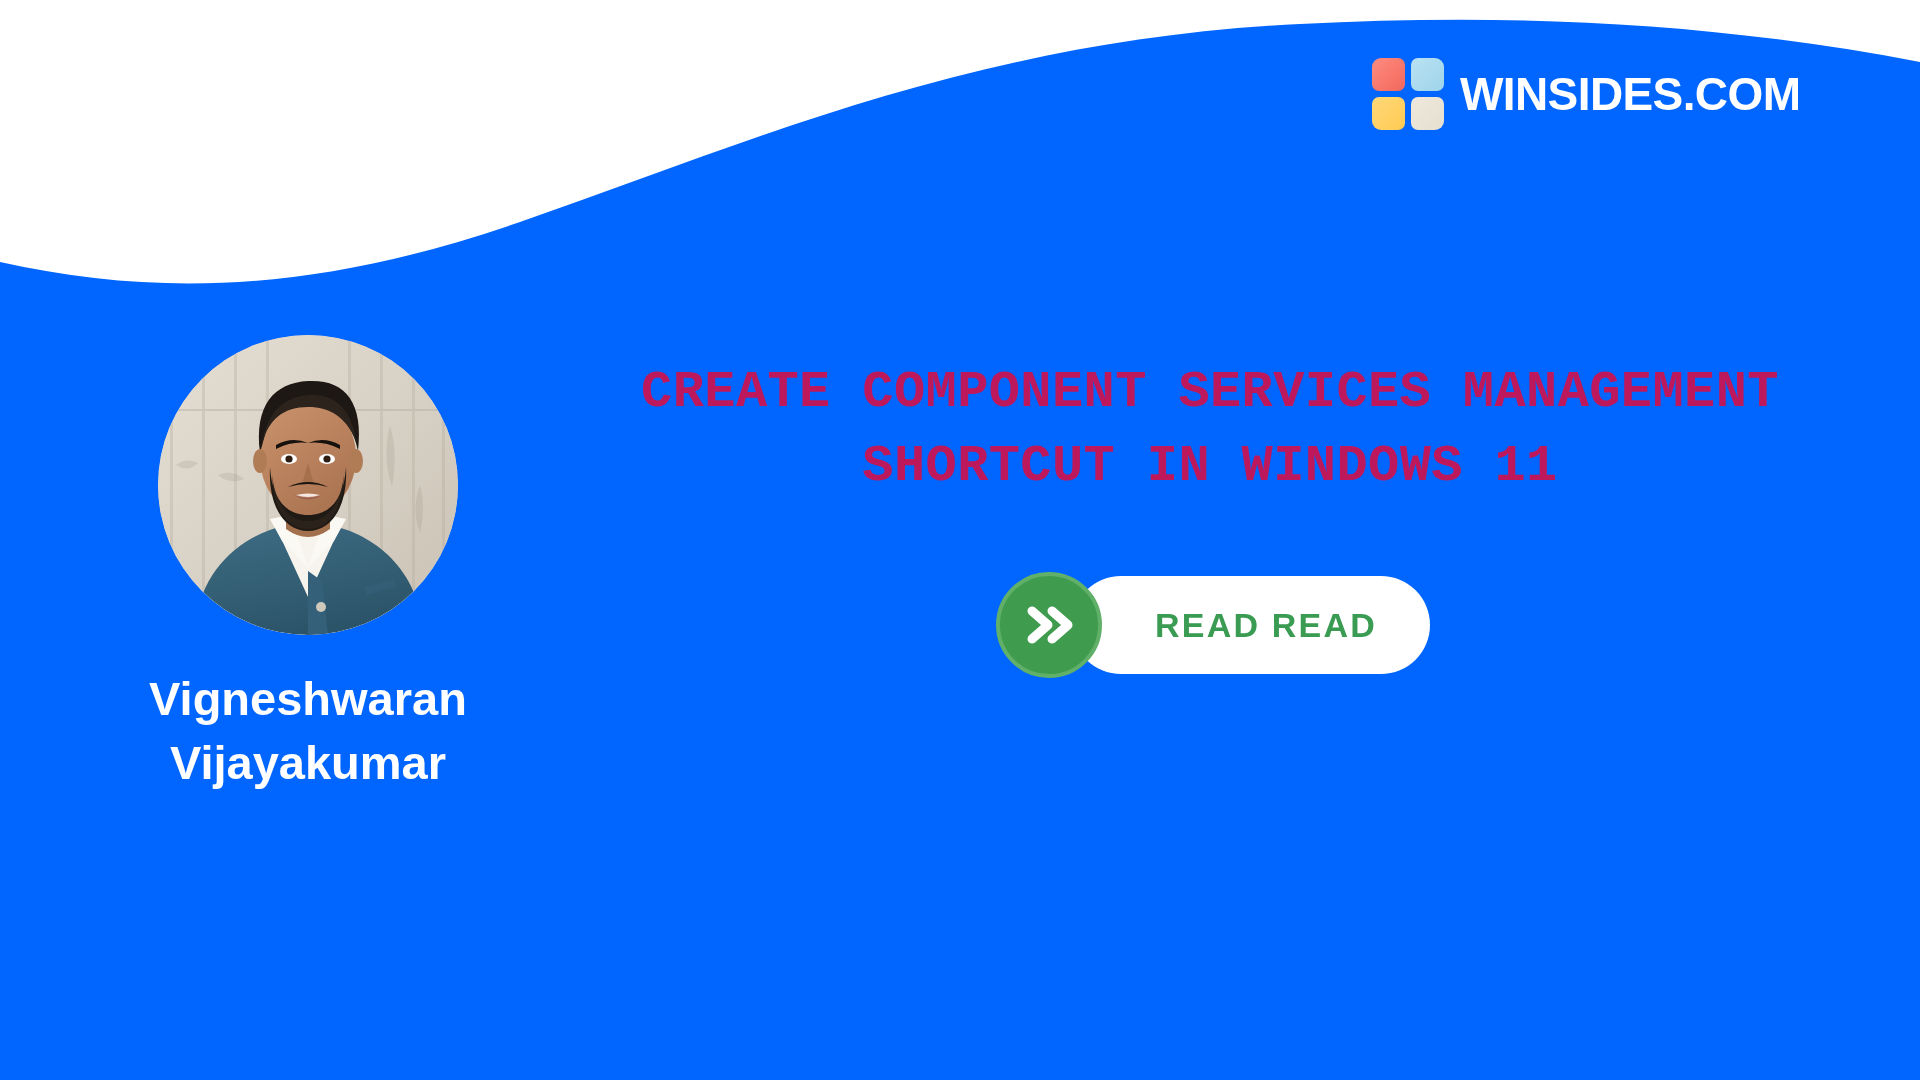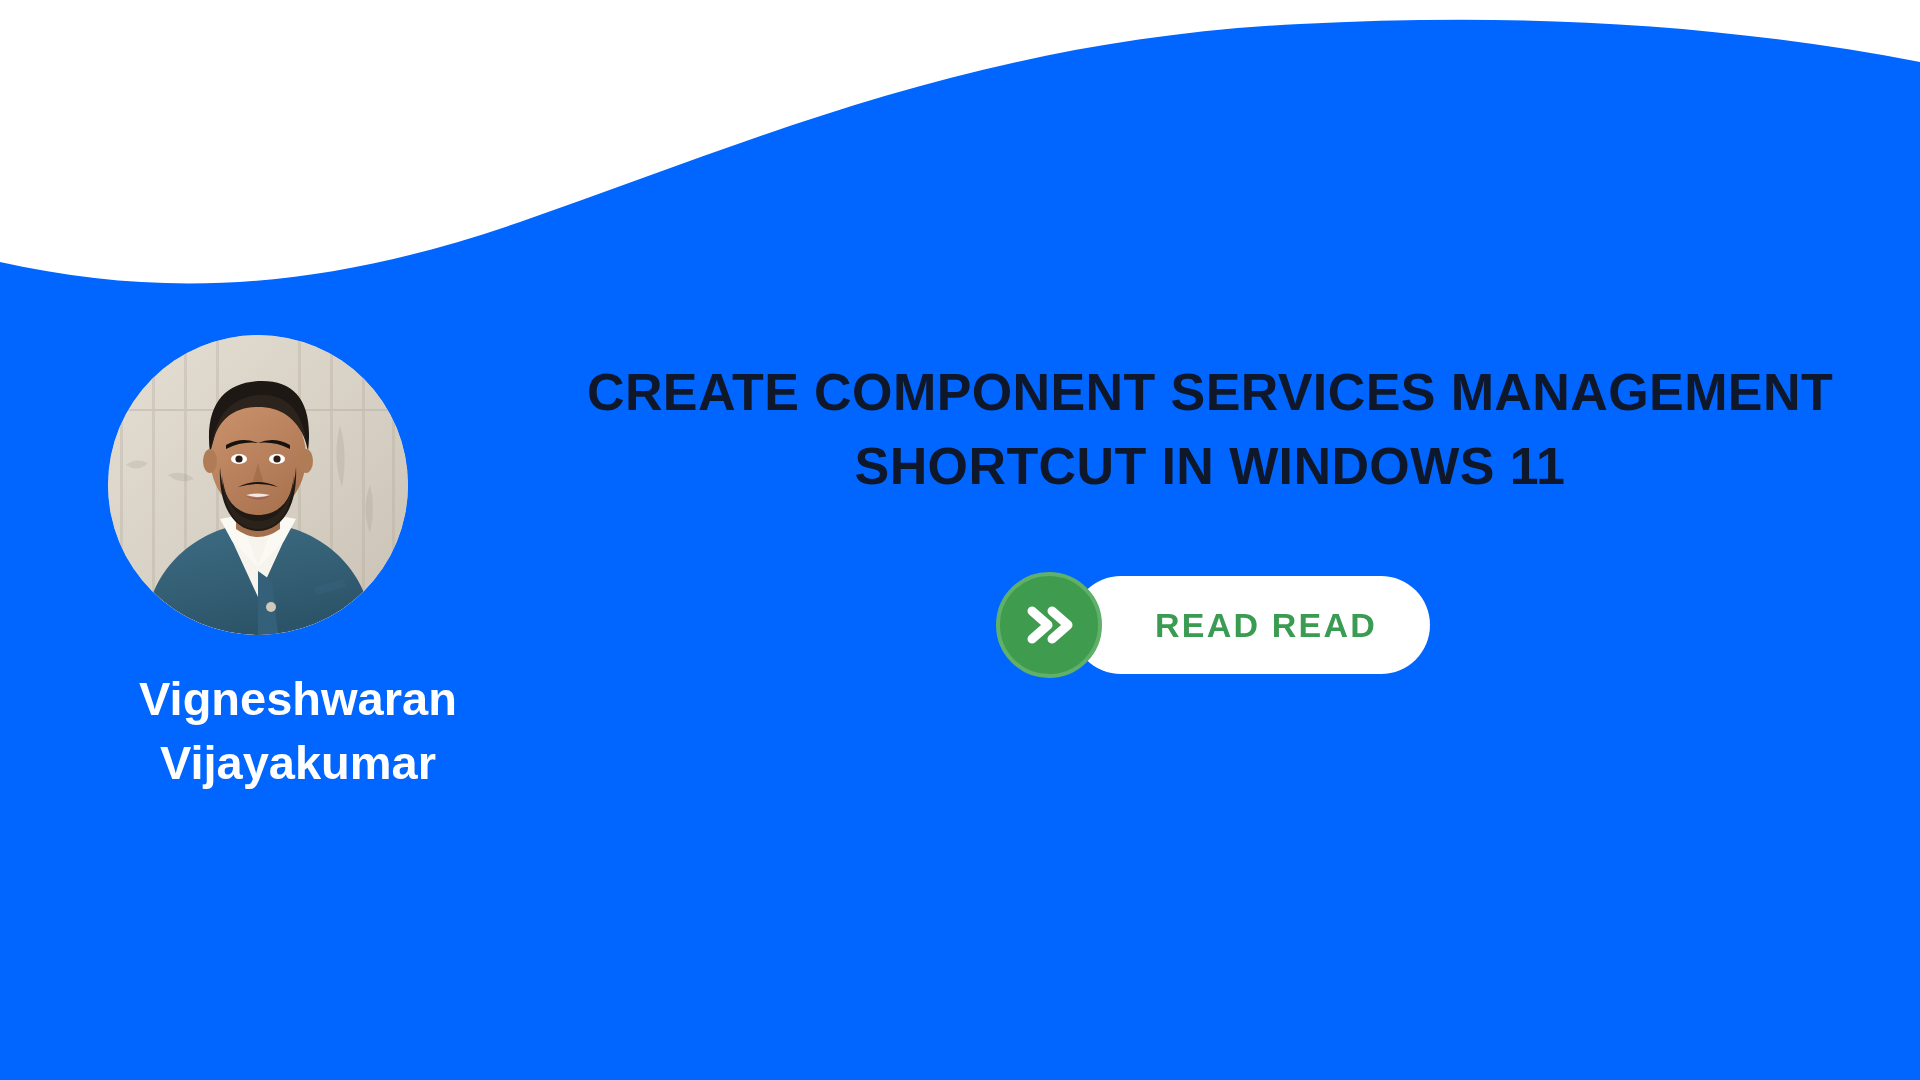--- a/index.html
+++ b/index.html
@@ -58,20 +58,21 @@
     font-family:"Liberation Sans", sans-serif;
   }
 
   
   #author-block {
     position:absolute;
     left:108px; top:335px;
     width:400px;
     display:flex;
     flex-direction:column;
+    align-items:center;
   }
   #avatar {
     width:300px; height:300px;
     border-radius:50%;
     overflow:hidden;
     position:relative;
     background:#d9d4cc;
     flex:0 0 auto;
   }
   #avatar svg { display:block; width:300px; height:300px; }
@@ -86,28 +87,28 @@
     letter-spacing:0px;
     max-width:380px;
     font-family:"Liberation Sans", sans-serif;
   }
 
   
   #post-title {
     position:absolute;
     left:540px; top:356px;
     width:1340px;
-    color:#0f172a;
+    color:#be185d;
     font-size:52px;
     font-weight:bold;
     line-height:1.42;
     letter-spacing:0.4px;
     text-align:center;
     text-transform:uppercase;
-    font-family:Liberation Sans, sans-serif;
+    font-family:Liberation Mono, monospace;
   }
 
   
   #read-more-button {
     position:absolute;
     left:996px; top:572px;
     width:434px; height:106px;
     display:flex;
     align-items:center;
     cursor:pointer;
@@ -154,20 +155,29 @@
 
   <svg id="wave-bg" viewBox="0 0 1920 1080" preserveAspectRatio="none" aria-hidden="true">
     <rect x="0" y="0" width="1920" height="1080" fill="#ffffff"></rect>
     <path d="M0,262
              C 170,300 330,288 520,222
              C 760,138 980,40 1300,24
              C 1500,14 1700,20 1920,62
              L1920,1080 L0,1080 Z" fill="#0066FF"></path>
   </svg>
 
+  <div id="logo-block">
+    <div id="logo-tiles">
+      <span class="tile tile-tl"></span>
+      <span class="tile tile-tr"></span>
+      <span class="tile tile-bl"></span>
+      <span class="tile tile-br"></span>
+    </div>
+    <div id="logo-text">WINSIDES.COM</div>
+  </div>
 
   <div id="author-block">
     <div id="avatar">
       <svg viewBox="0 0 300 300" aria-hidden="true">
         <defs>
           <clipPath id="circ">
               <circle cx="150" cy="150" r="150"></circle>
             </clipPath>
           <linearGradient id="wallg" x1="0" y1="0" x2="1" y2="1">
             <stop offset="0%" stop-color="#e4ded4"></stop>

